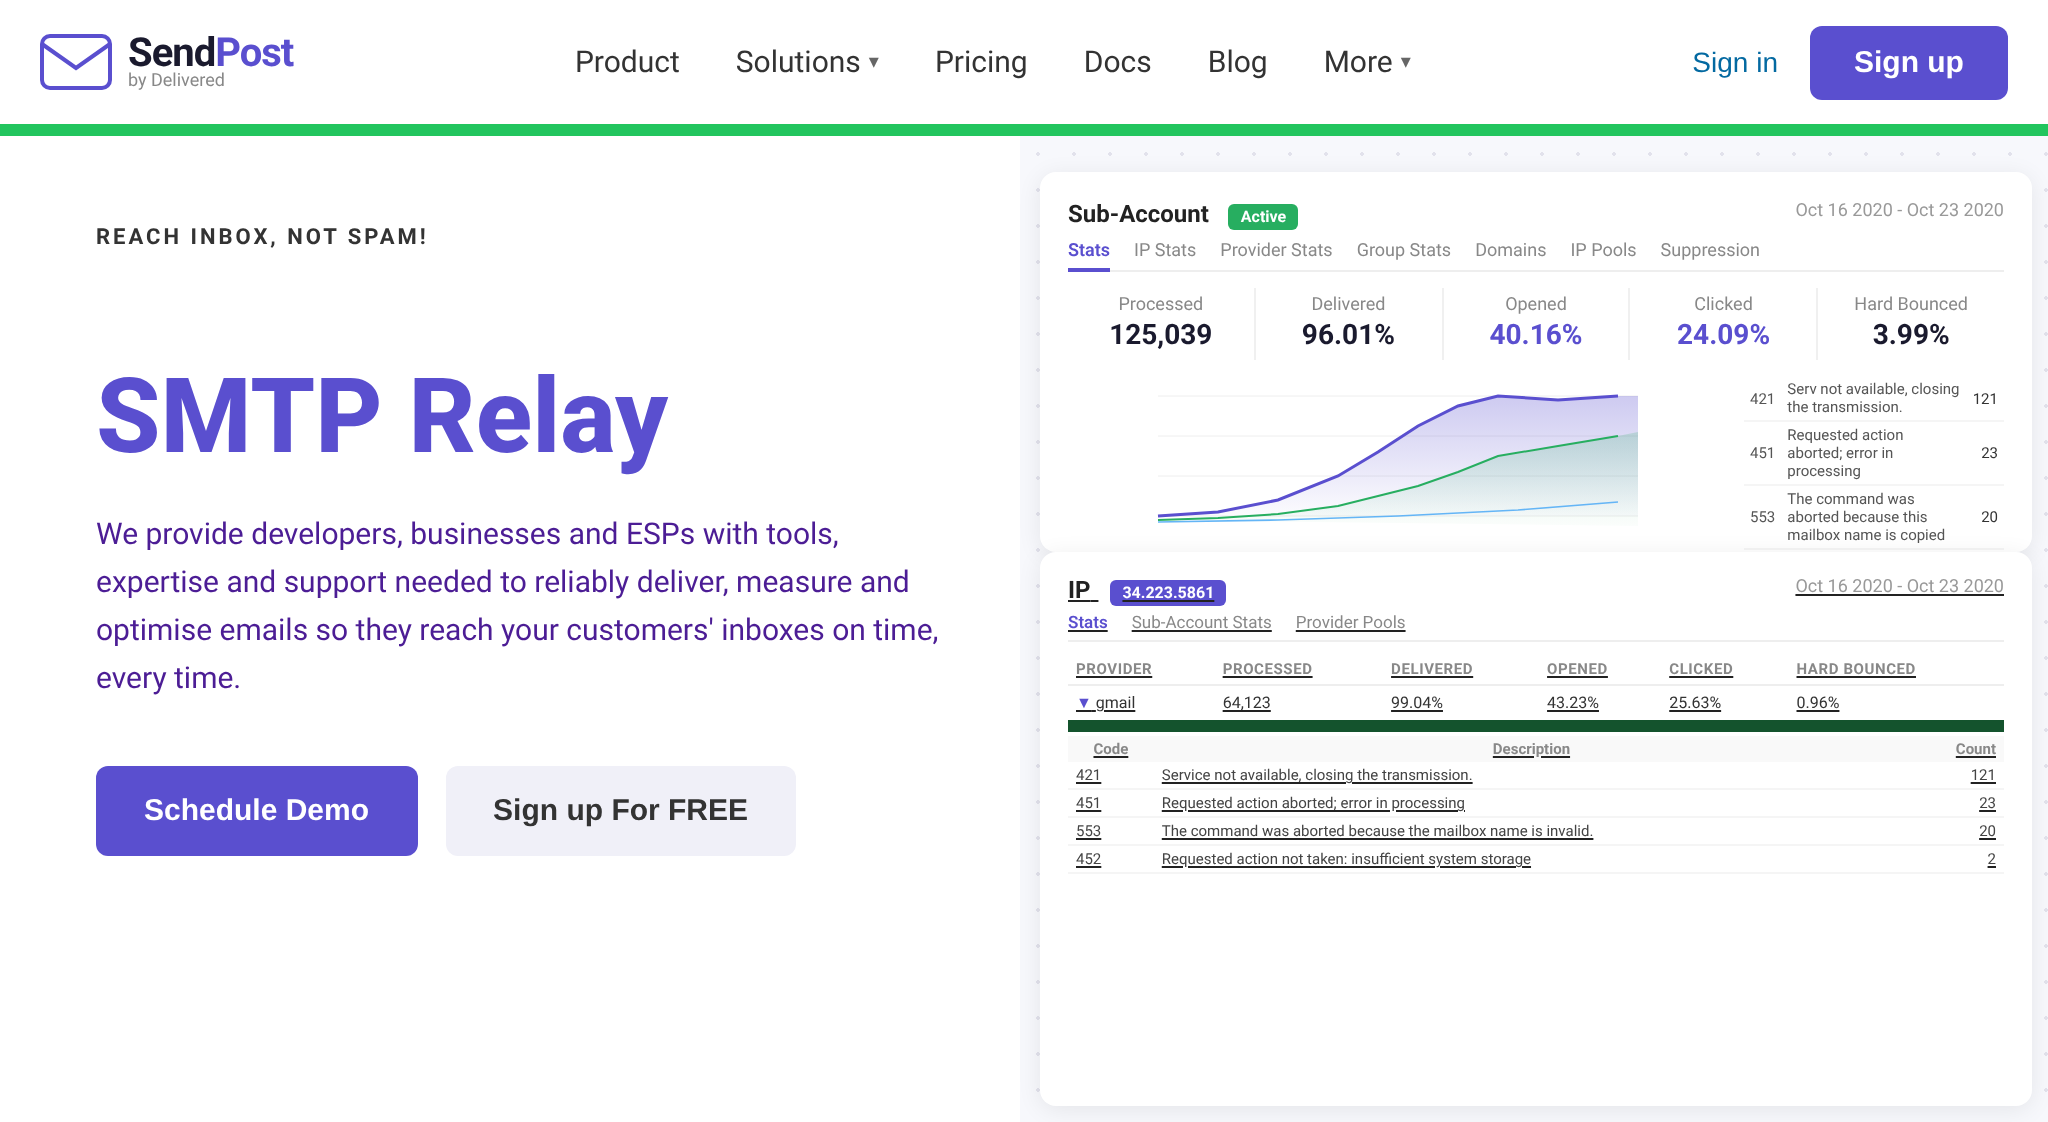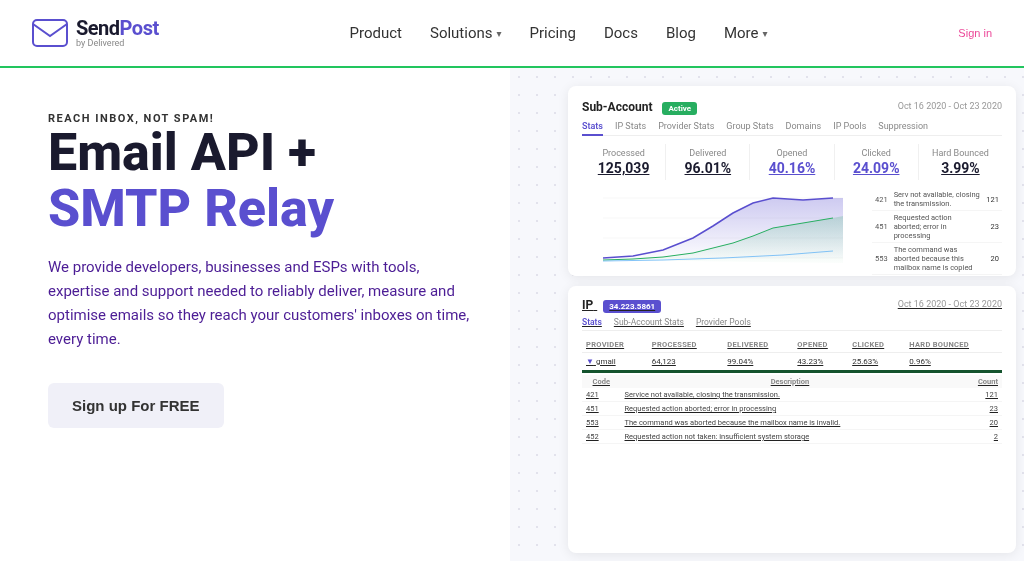--- a/index.html
+++ b/index.html
@@ -10,23 +10,23 @@
       width: 1024px;
       height: 561px;
       overflow: hidden;
     }
 
     
     header {
       display: flex;
       align-items: center;
       justify-content: space-between;
-      padding: 0 32px;
+      padding: 0 20px;
       height: 68px;
-      border-bottom: 2px solid #22c55e;
+      border-bottom: 6px solid #22c55e;
       background: #fff;
       position: relative;
       z-index: 10;
     }
     .logo-area {
       display: flex;
       align-items: center;
       gap: 8px;
     }
     .logo-icon {
@@ -67,22 +67,22 @@
     .chevron {
       font-size: 10px;
       color: #666;
     }
     .header-actions {
       display: flex;
       align-items: center;
       gap: 16px;
     }
     .signin-btn {
-      font-size: 11px;
-      color: #ec4899;
+      font-size: 14px;
+      color: #0369a1;
       cursor: pointer;
       background: none;
       border: none;
     }
     .signup-btn {
       background: #5a4fcf;
       color: #fff;
       border: none;
       padding: 10px 22px;
       border-radius: 6px;
@@ -181,22 +181,20 @@
 
     
     .dashboard-wrap {
       position: absolute;
       top: 18px;
       left: 10px;
       right: 8px;
       bottom: 8px;
       display: flex;
       flex-direction: column;
-      gap: 10px;
-      margin-left: 48px;
     }
 
     .card {
       background: #fff;
       border-radius: 8px;
       box-shadow: 0 2px 12px rgba(0,0,0,0.08);
       overflow: hidden;
     }
 
     
@@ -260,21 +258,20 @@
     .stat-item:last-child { border-right: none; }
     .stat-label {
       font-size: 9px;
       color: #888;
       margin-bottom: 2px;
     }
     .stat-value {
       font-size: 14px;
       font-weight: 700;
       color: #1a1a2e;
-      text-decoration: underline;
     }
     .stat-value.highlight { color: #5a4fcf; }
 
     
     .chart-area {
       display: flex;
       gap: 8px;
       height: 80px;
     }
     .chart-svg-wrap {
@@ -342,21 +339,21 @@
       color: #888;
       padding: 3px 4px;
       border-bottom: 1px solid #eee;
       text-transform: uppercase;
       letter-spacing: 0.3px;
     }
     .data-table td {
       padding: 4px 4px;
       color: #333;
       font-size: 8px;
-      border-bottom: 3px solid #14532d;
+      border-bottom: 6px solid #14532d;
       vertical-align: middle;
     }
     .expand-arrow {
       color: #5a4fcf;
       font-size: 8px;
     }
     .sub-table {
       width: 100%;
       border-collapse: collapse;
       margin-top: 2px;
@@ -411,32 +408,34 @@
     <span class="nav-item">Docs</span>
     <span class="nav-item">Blog</span>
     <span class="nav-item">
       <span>More</span>
       <span class="chevron">▾</span>
     </span>
   </nav>
 
   <div class="header-actions">
     <button class="signin-btn">Sign in</button>
+    <button class="signup-btn">Sign up</button>
   </div>
 </header>
 
 <div class="hero">
   <div class="hero-left">
     <p class="hero-tag">REACH INBOX, NOT SPAM!</p>
     <h1 class="hero-h1">
-      <span>Email API +</span><br>
+      <br>
       <span class="blue">SMTP Relay</span>
     </h1>
     <p class="hero-desc">We provide developers, businesses and ESPs with tools, expertise and support needed to reliably deliver, measure and optimise emails so they reach your customers' inboxes on time, every time.</p>
     <div class="hero-ctas">
+      <button class="btn-demo">Schedule Demo</button>
       <button class="btn-free">Sign up For FREE</button>
     </div>
   </div>
 
   <div class="hero-right">
     <div class="dashboard-wrap">
 
       <div class="card card-top">
         <div class="card-header-row">
           <div>

